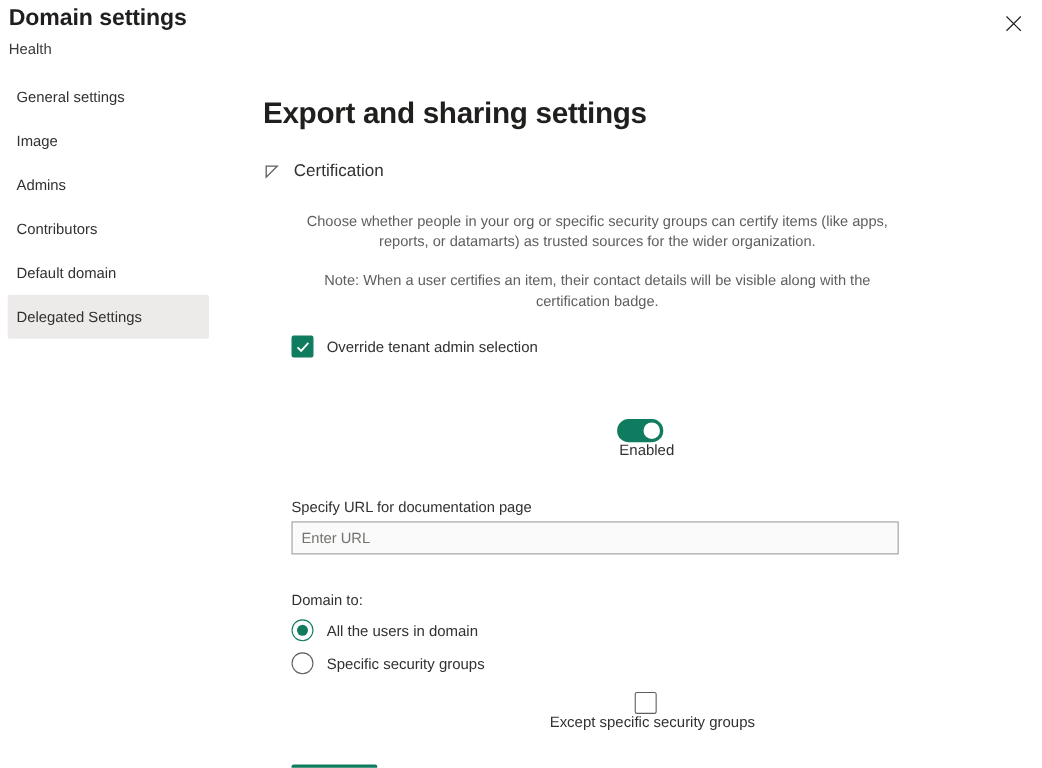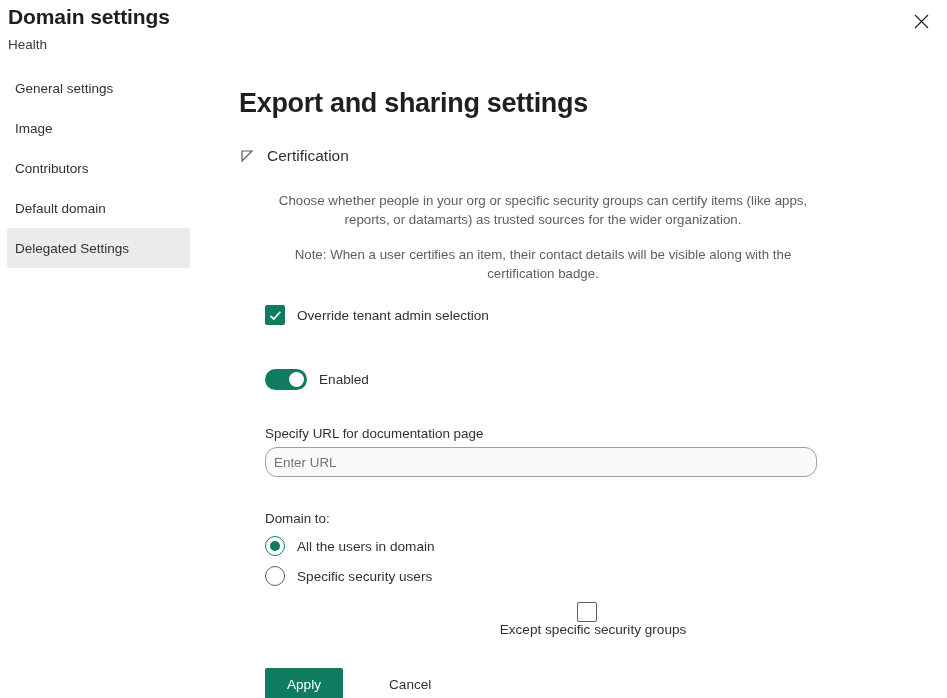--- a/index.html
+++ b/index.html
@@ -85,21 +85,21 @@
     width: 20px; height: 20px; flex: none;
     border-radius: 2px;
     display: flex; align-items: center; justify-content: center;
     cursor: pointer;
   }
   .checkbox.checked { background: #107c5f; border: 1px solid #107c5f; }
   .checkbox.unchecked { background: #fff; border: 1px solid #605e5c; }
   .checkbox svg { display: block; }
   .ctl-label { font-size: 13.6px; color: #323130; margin-left: 12px; cursor: pointer; }
 
-  .toggle-row { margin-top: 44px; }
+  .toggle-row { margin-top: 56px; flex-direction: column; }
   .toggle {
     width: 42px; height: 21px; border-radius: 11px;
     background: #107c5f; position: relative; flex: none; cursor: pointer;
   }
   .toggle .knob {
     position: absolute; top: 3px; left: 24px;
     width: 15px; height: 15px; border-radius: 50%;
     background: #ffffff;
   }
 
@@ -109,21 +109,21 @@
   }
   .url-input {
     display: block; margin-left: 26px;
     width: 552px; height: 30px;
     border: 1px solid #a19f9d;
     background: #fafafa;
     font-family: "Liberation Sans", sans-serif;
     font-size: 13.4px;
     color: #323130;
     padding: 0 8px;
-    border-radius: 12px;
+    border-radius: 0;
     outline: none;
   }
   .url-input::placeholder { color: #75736f; }
 
   .apply-to-label {
     margin: 34px 0 10px 26px;
     font-size: 13.4px; color: #323130;
   }
   .radio-row { margin-bottom: 10px; }
   .radio {
@@ -174,20 +174,23 @@
   </button>
 
   <nav class="sidebar">
     <div class="nav-item">
       <span>General settings</span>
     </div>
     <div class="nav-item">
       <span>Image</span>
     </div>
     <div class="nav-item">
+      <span>Admins</span>
+    </div>
+    <div class="nav-item">
       <span>Contributors</span>
     </div>
     <div class="nav-item">
       <span>Default domain</span>
     </div>
     <div class="nav-item selected">
       <span>Delegated Settings</span>
     </div>
   </nav>
 
@@ -230,21 +233,21 @@
 
     <div class="ctl-row radio-row">
       <span class="radio selected">
         <span class="dot"></span>
       </span>
       <span class="ctl-label">All the users in domain</span>
     </div>
 
     <div class="ctl-row radio-row">
       <span class="radio unselected"></span>
-      <span class="ctl-label">Specific security users</span>
+      <span class="ctl-label">Specific security groups</span>
     </div>
 
     <div class="ctl-row except-row">
       <span class="checkbox unchecked"></span>
       <span class="ctl-label">Except specific security groups</span>
     </div>
 
     <div class="btn-row">
       <button class="btn-apply">Apply</button>
       <button class="btn-cancel">Cancel</button>

